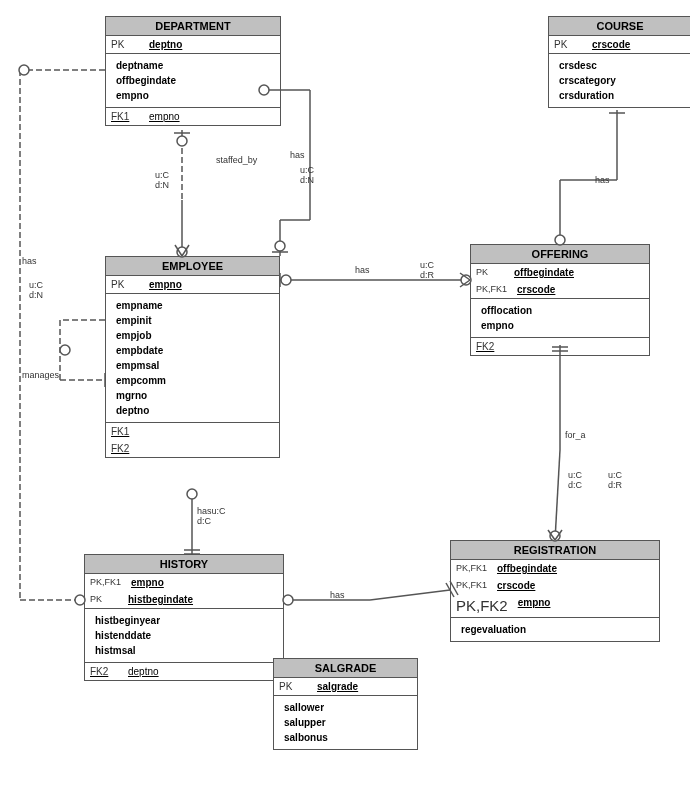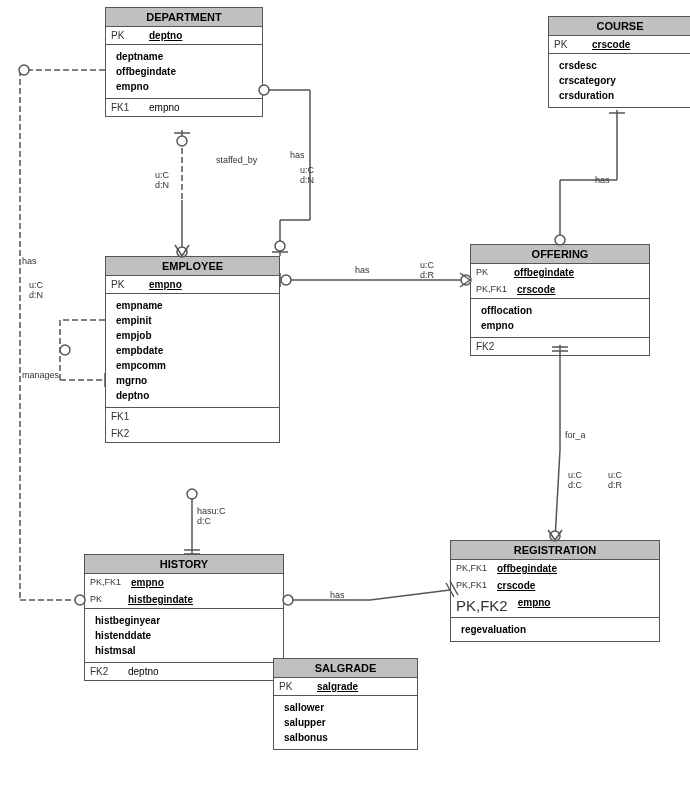--- a/index.html
+++ b/index.html
@@ -55,20 +55,21 @@
       font-size: 10px;
       line-height: 1.5;
       font-weight: bold;
     }
     .entity-attrs .attr.bold {
       font-weight: bold;
     }
     .entity-fk-section {
       display: flex;
       border-top: 1.5px solid #555;
+      text-decoration: underline;
     }
     .entity-fk-label {
       padding: 3px 5px;
       font-size: 10px;
       min-width: 38px;
       color: #333;
     }
     .entity-fk-field {
       padding: 3px 5px;
       font-size: 10px;
@@ -98,21 +99,21 @@
       <span class="entity-pk-label">PK</span>
       <span class="entity-pk-field">crscode</span>
     </div>
     <div class="entity-attrs" style="padding-left:10px;">
       <div class="attr">crsdesc</div>
       <div class="attr">crscategory</div>
       <div class="attr">crsduration</div>
     </div>
   </div>
 
-  <div class="entity-box" style="left:105px; top:7px; width:158px;">
+  <div class="entity-box" style="left:105px; top:16px; width:176px;">
     <div class="entity-header">DEPARTMENT</div>
     <div class="entity-pk-row">
       <span class="entity-pk-label">PK</span>
       <span class="entity-pk-field">deptno</span>
     </div>
     <div class="entity-attrs" style="padding-left:10px;">
       <div class="attr bold">deptname</div>
       <div class="attr bold">offbegindate</div>
       <div class="attr">empno</div>
     </div>
@@ -126,20 +127,21 @@
     <div class="entity-header">EMPLOYEE</div>
     <div class="entity-pk-row">
       <span class="entity-pk-label">PK</span>
       <span class="entity-pk-field">empno</span>
     </div>
     <div class="entity-attrs" style="padding-left:10px;">
       <div class="attr bold">empname</div>
       <div class="attr bold">empinit</div>
       <div class="attr">empjob</div>
       <div class="attr bold">empbdate</div>
+      <div class="attr bold">empmsal</div>
       <div class="attr">empcomm</div>
       <div class="attr">mgrno</div>
       <div class="attr">deptno</div>
     </div>
     <div class="entity-fk-section" style="border-top:1.5px solid #555;">
       <span class="entity-fk-label">FK1</span>
       <span class="entity-fk-field"></span>
     </div>
     <div class="entity-fk-section" style="border-top:none;">
       <span class="entity-fk-label">FK2</span>

